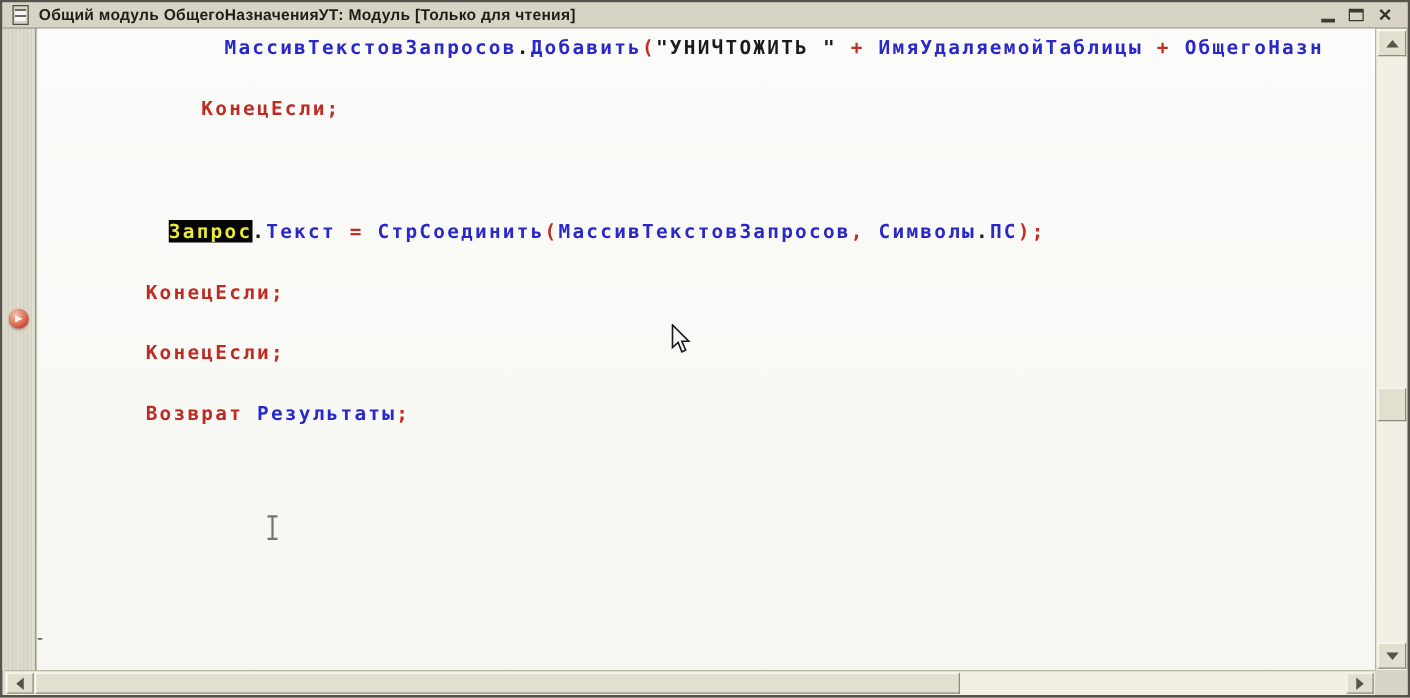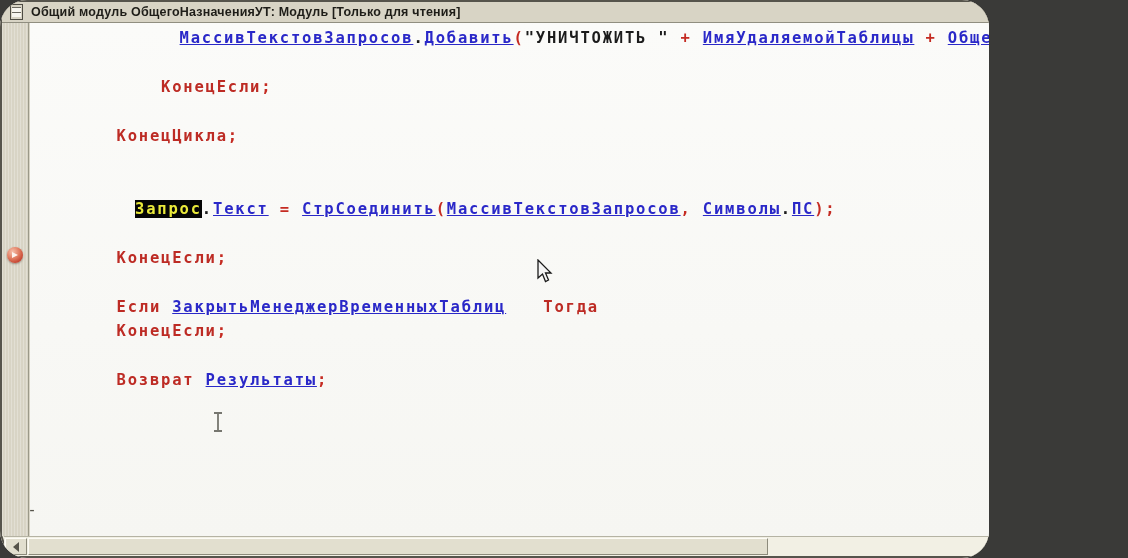--- a/index.html
+++ b/index.html
@@ -1,22 +1,21 @@
 <!DOCTYPE html>
 <html style="--frame: #d8d4c5; --frame-border: #56544c; --titlebar-text: #1e1d18; --editor-bg: #f9f9f6; --keyword: #bd2b24; --identifier: #2a28c8; --operator: #c52b22; --plain: #1b1b1b; --highlight-bg: #050505; --highlight-fg: #eaea3a; --scroll-face: #e2dfcf; --scroll-track: #f2f0e4; --marker: #c64532;"><head>
 <meta charset="utf-8">
 <style>
   html,body{margin:0;padding:0;background:#3a3a38;}
   *{box-sizing:border-box;}
   .window{
-    position:relative;width:989px;height:558px;overflow:hidden;
+    position:relative;width:1128px;height:558px;overflow:hidden;
     background:var(--frame);
     box-shadow:inset 0 0 0 2px var(--frame-border), inset 0 0 0 3px #edeadd;
     font-family:"Liberation Sans",sans-serif;
-    border-radius:27px;
   }
   
   .titlebar{
     position:absolute;left:2px;top:2px;width:1124px;height:21px;
     display:flex;align-items:center;
     background:var(--frame);border-bottom:1px solid #908e80;
   }
   .title-icon{
     width:13px;height:16px;margin-left:8px;flex:0 0 auto;
     background:#f7f6f0;border:1px solid #4e4c44;
@@ -53,21 +52,21 @@
     background:var(--editor-bg);overflow:hidden;
     background-image:linear-gradient(180deg,#fbfbf9 0%,#f8f8f5 60%,#f6f6f2 100%);
   }
   .code{
     position:absolute;left:0;top:0;width:100%;padding:3px 0 0 16px;
     font-family:"DejaVu Sans Mono",monospace;font-size:15.5px;font-weight:bold;
     letter-spacing:1.8px;
   }
   .code-line{height:24.45px;white-space:pre;line-height:24.45px;}
   .tok-kw{color:var(--keyword);padding-left:26px;}
-  .tok-id{color:var(--identifier);text-decoration:underline;}
+  .tok-id{color:var(--identifier);}
   .tok-op{color:var(--operator);}
   .tok-dot,.tok-str,.tok-num,.tok-ws{color:var(--plain);}
   .tok-hl{background:var(--highlight-bg);color:var(--highlight-fg);}
   .fold-marker{
     position:absolute;left:-6px;top:475px;width:16px;height:24px;
     font-family:"DejaVu Sans Mono",monospace;font-size:15px;color:#55534a;line-height:24px;text-align:center;
   }
   
   .vscroll{
     position:absolute;left:1100px;top:23px;width:25px;height:513px;
@@ -122,28 +121,26 @@
   <div class="gutter">
     <div class="gutter-marker"></div>
   </div>
 
   <div class="editor">
     <div class="code">
         <div class="code-line"><span class="tok-ws">            </span><span class="tok-id">МассивТекстовЗапросов</span><span class="tok-dot">.</span><span class="tok-id">Добавить</span><span class="tok-op">(</span><span class="tok-str">"УНИЧТОЖИТЬ "</span><span class="tok-op"> + </span><span class="tok-id">ИмяУдаляемойТаблицы</span><span class="tok-op"> + </span><span class="tok-id">ОбщегоНазн</span></div>
         <div class="code-line"></div>
         <div class="code-line"><span class="tok-ws">        </span><span class="tok-kw">КонецЕсли</span><span class="tok-op">;</span></div>
         <div class="code-line"></div>
-        <div class="code-line"><span class="tok-ws">    </span><span class="tok-kw">КонецЦикла</span><span class="tok-op">;</span></div>
         <div class="code-line"></div>
         <div class="code-line"></div>
         <div class="code-line"><span class="tok-ws">        </span><span class="tok-hl">Запрос</span><span class="tok-dot">.</span><span class="tok-id">Текст</span><span class="tok-op"> = </span><span class="tok-id">СтрСоединить</span><span class="tok-op">(</span><span class="tok-id">МассивТекстовЗапросов</span><span class="tok-op">, </span><span class="tok-id">Символы</span><span class="tok-dot">.</span><span class="tok-id">ПС</span><span class="tok-op">);</span></div>
         <div class="code-line"></div>
         <div class="code-line"><span class="tok-ws">    </span><span class="tok-kw">КонецЕсли</span><span class="tok-op">;</span></div>
         <div class="code-line"></div>
-        <div class="code-line"><span class="tok-ws">    </span><span class="tok-kw">Если </span><span class="tok-id">ЗакрытьМенеджерВременныхТаблиц</span><span class="tok-kw"> Тогда</span></div>
         <div class="code-line"><span class="tok-ws">    </span><span class="tok-kw">КонецЕсли</span><span class="tok-op">;</span></div>
         <div class="code-line"></div>
         <div class="code-line"><span class="tok-ws">    </span><span class="tok-kw">Возврат </span><span class="tok-id">Результаты</span><span class="tok-op">;</span></div>
         <div class="code-line"></div>
       </div>
     <div class="fold-marker">-</div>
   </div>
 
   <div class="vscroll">
     <div class="scroll-btn btn-up">

